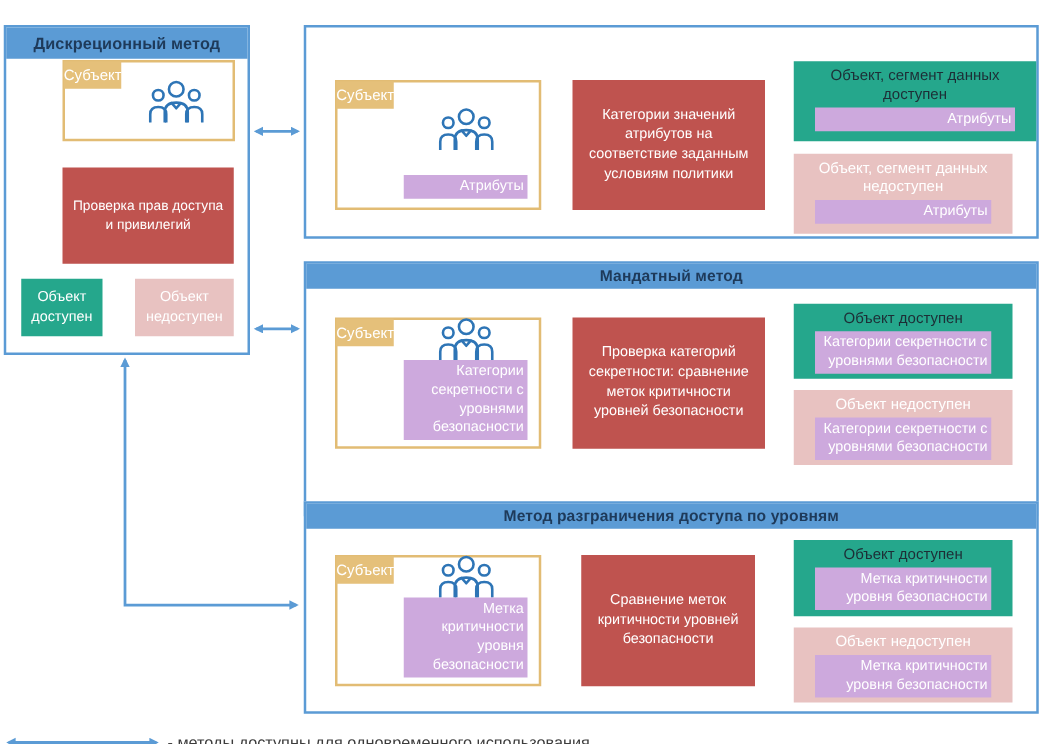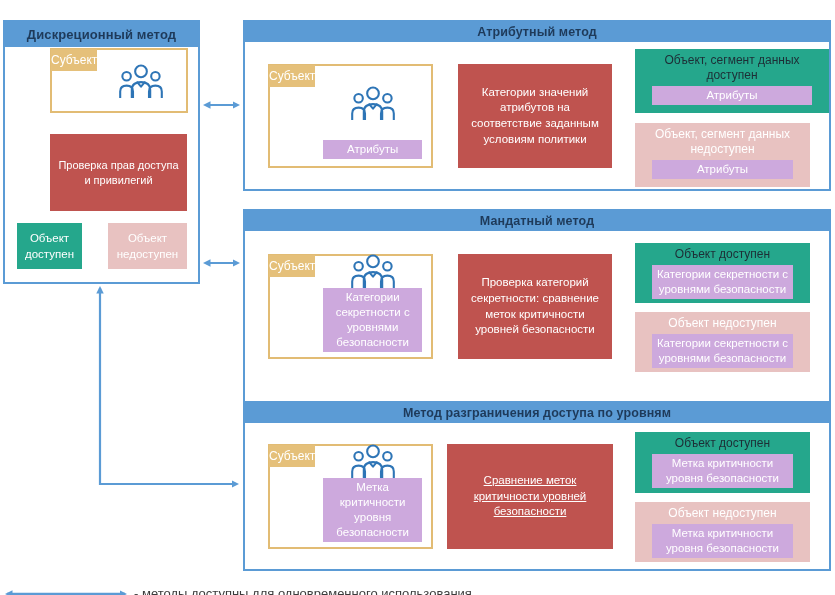--- a/index.html
+++ b/index.html
@@ -22,21 +22,21 @@
 
   
   .subject{position:absolute;border:2px solid #E2BC74;background:#fff;display:flex;flex-direction:row;}
   .subject-header{
     flex:0 0 20px;background:#E5C07A;color:#fff;display:flex;align-items:center;justify-content:center;
     font-size:12px;margin:-1px;height:22px;flex-basis:22px;
   }
   .subject-body{flex:1;display:flex;flex-direction:column;align-items:center;justify-content:center;}
   .people-wrap{flex:1;display:flex;align-items:center;justify-content:center;}
   .tag{
-    background:#CDA9DD;color:#fff;text-align:center;font-size:11.5px;line-height:1.3;
+    background:#CDA9DD;color:#fff;text-align:right;font-size:11.5px;line-height:1.3;
     padding:2px 3px;
   }
   .subject .tag{margin:0 9px 7px;align-self:stretch;}
 
   
   .check{
     position:absolute;background:#BF534F;color:#fff;display:flex;align-items:center;justify-content:center;
     text-align:center;font-size:11.5px;line-height:1.35;padding:0 8px;
   }
   #disc-check{font-size:11px;padding:0 5px;}
@@ -137,21 +137,20 @@
       </div>
     </div>
 
     <div class="check" id="disc-check" style="left:45px;top:112px;width:137px;height:77px;">Проверка прав доступа и привилегий</div>
 
     <div class="result-small green" style="left:12px;top:201px;width:65px;height:46px;">Объект доступен</div>
     <div class="result-small pink" style="left:103px;top:201px;width:79px;height:46px;">Объект недоступен</div>
   </div>
 
   <div class="panel rpanel" style="left:243px;top:4px;width:588px;height:171px;">
-    <div class="panel-header">Атрибутный метод</div>
 
     <div class="subject" style="left:23px;top:42px;width:165px;height:104px;">
       <div class="subject-header">Субъект</div>
       <div class="subject-body">
         <span class="people-wrap">
           <svg class="people" viewBox="0 0 60 42" fill="none" stroke="#2E75B6" stroke-width="2.6" stroke-linecap="round" stroke-linejoin="round">
             <circle cx="12" cy="15" r="5.3"></circle>
               <path d="M4,42 V34 c0,-5 3,-7.2 8,-7.2 c5,0 8,2.2 8,7.2 V42"></path>
             <circle cx="48" cy="15" r="5.3"></circle>
               <path d="M40,42 V34 c0,-5 3,-7.2 8,-7.2 c5,0 8,2.2 8,7.2 V42"></path>
@@ -223,21 +222,21 @@
               <path d="M40,42 V34 c0,-5 3,-7.2 8,-7.2 c5,0 8,2.2 8,7.2 V42"></path>
             <circle cx="30" cy="9" r="7.3"></circle>
               <path d="M18.5,42 V32 c0,-7 4.5,-9.6 11.5,-9.6 c7,0 11.5,2.6 11.5,9.6 V42"></path>
             <path d="M25.5,22.8 L30,28 L34.5,22.8"></path>
           </svg>
         </span>
         <div class="tag">Метка критичности уровня безопасности</div>
       </div>
     </div>
 
-    <div class="check" style="left:202px;top:41px;width:166px;height:105px;text-decoration:underline;">Сравнение меток критичности уровней безопасности</div>
+    <div class="check" style="left:220px;top:41px;width:139px;height:105px;">Сравнение меток критичности уровней безопасности</div>
 
     <div class="result green" style="left:390px;top:29px;width:175px;height:61px;">
       <div class="result-title">Объект доступен</div>
       <div class="tag">Метка критичности уровня безопасности</div>
     </div>
     <div class="result pink" style="left:390px;top:99px;width:175px;height:60px;">
       <div class="result-title">Объект недоступен</div>
       <div class="tag">Метка критичности уровня безопасности</div>
     </div>
   </div>

